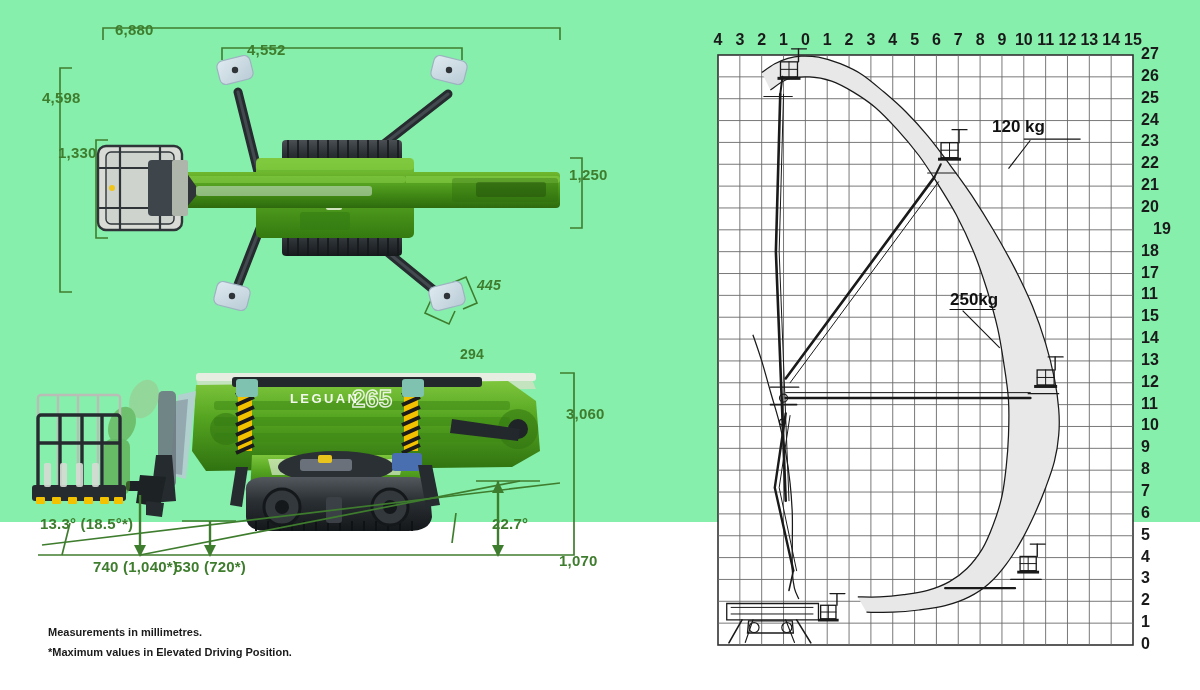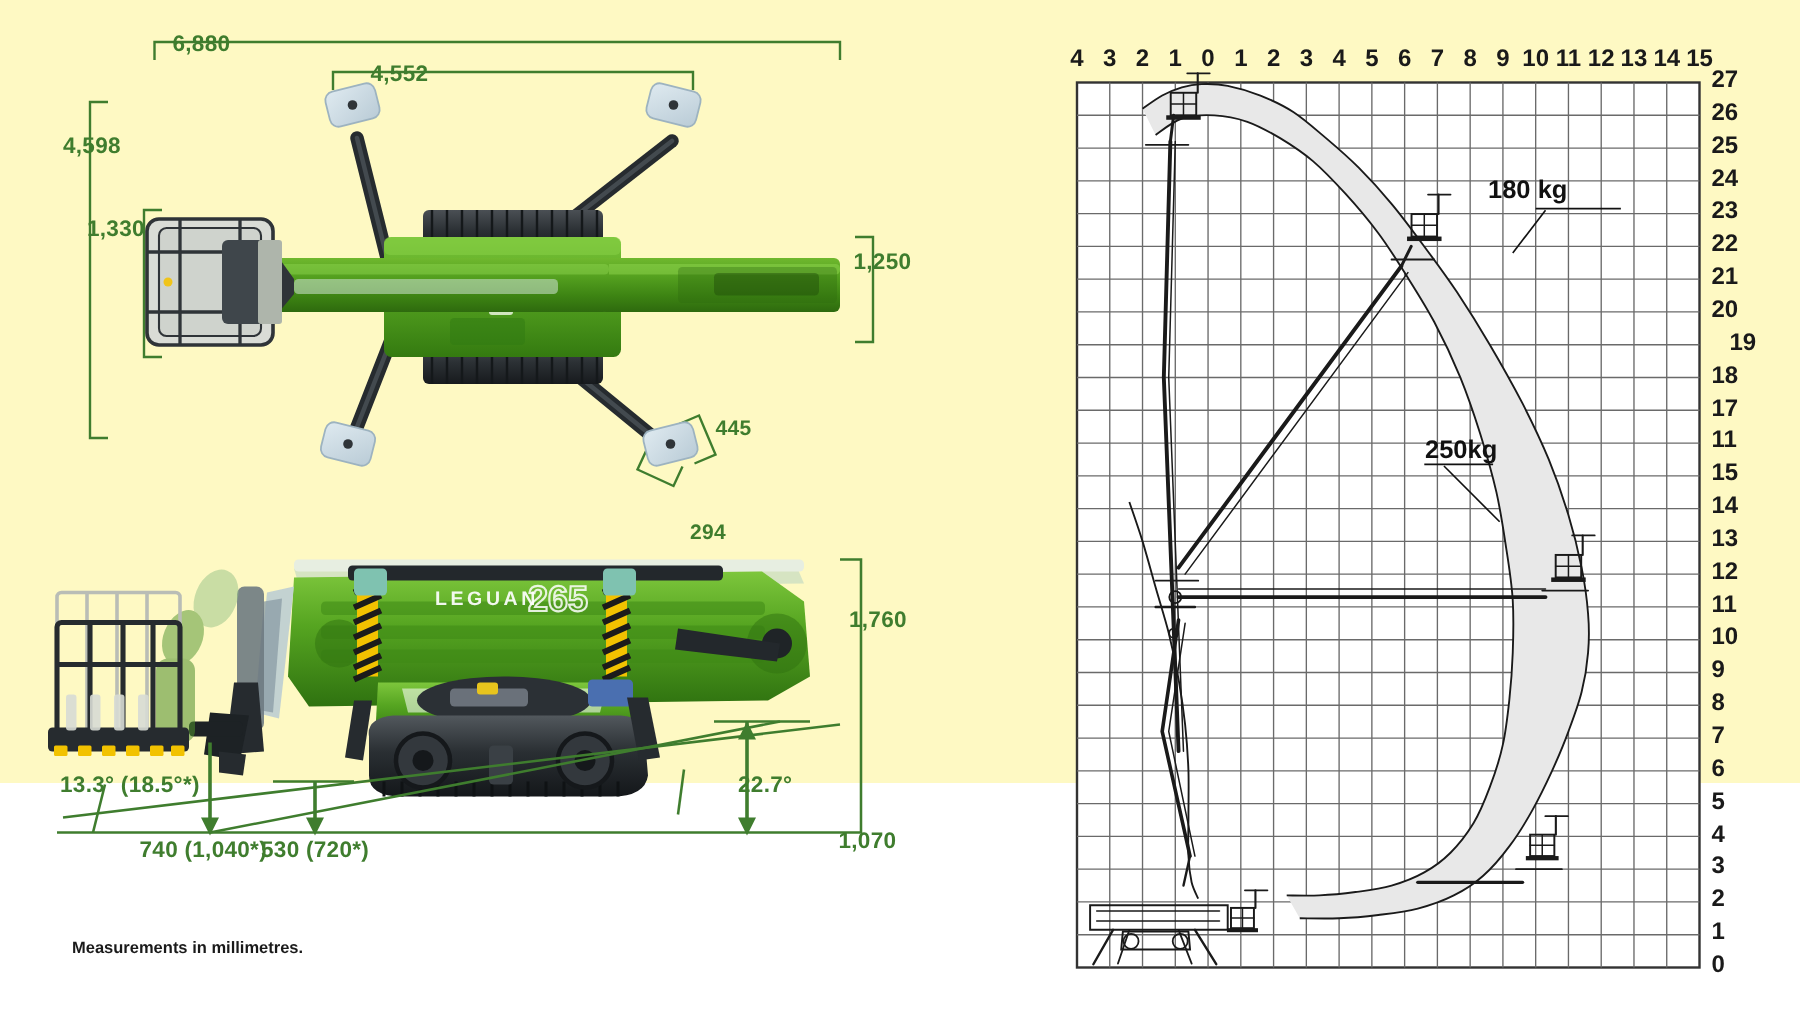--- a/index.html
+++ b/index.html
@@ -3,21 +3,21 @@
 <meta charset="utf-8">
 <title>Leguan 265 Specification Diagram</title>
 <style>
   * { box-sizing: border-box; margin: 0; padding: 0; }
   html, body {
     width: 1200px; height: 690px;
     background: #ffffff;
     font-family: "Liberation Sans", sans-serif;
     overflow: hidden;
   }
-  #root { position: relative; width: 1200px; height: 522px; background: #fef9c3; }
+  #root { position: relative; width: 1200px; height: 522px; background: #86efac; }
 
   
   #left-panel { position: absolute; left: 0; top: 0; width: 660px; height: 690px; }
 
   .dim-label {
     position: absolute;
     color: #3f7d2e;
     font-size: 15px;
     font-weight: 700;
     letter-spacing: .2px;
@@ -169,21 +169,21 @@
           <circle cx="112" cy="188" r="3" fill="#f0c419"></circle>
         </g>
       </g>
     </svg>
 
     <div class="dim-label" style="left:115px; top:21px;">6,880</div>
     <div class="dim-label" style="left:247px; top:41px;">4,552</div>
     <div class="dim-label" style="left:42px;  top:89px;">4,598</div>
     <div class="dim-label" style="left:58px;  top:144px;text-align:right;">1,330</div>
     <div class="dim-label" style="left:569px; top:166px;text-align:center;">1,250</div>
-    <div class="dim-label small" style="left:477px; top:277px;">445</div>
+    <div class="dim-label small" style="left:477px; top:277px;font-style:italic;">445</div>
     <div class="dim-label small" style="left:460px; top:318px;margin-top:28px;">294</div>
 
     <svg width="660" height="260" viewBox="0 0 660 260" style="position:absolute;left:0;top:355px;">
       <defs>
         <linearGradient id="sBody" x1="0" y1="0" x2="0" y2="1">
           <stop offset="0%" stop-color="#7dc63c"></stop>
           <stop offset="40%" stop-color="#56a521"></stop>
           <stop offset="100%" stop-color="#2f7210"></stop>
         </linearGradient>
         <linearGradient id="sBoom" x1="0" y1="0" x2="0" y2="1">
@@ -319,28 +319,29 @@
         <path d="M498,126 L498,200" stroke-width="2.4"></path>
         <path d="M492,34 L498,22 L504,34" fill="#3f7d2e" stroke="none" transform="translate(0,104)"></path>
         <path d="M492,190 L498,202 L504,190" fill="#3f7d2e" stroke="none"></path>
         <path d="M476,126 L540,126"></path>
 
         <path d="M70,168 L62,200"></path>
         <path d="M456,158 L452,188"></path>
       </g>
     </svg>
 
-    <div class="dim-label" style="left:566px; top:405px;">1,760</div>
+    <div class="dim-label" style="left:566px; top:405px;">3,060</div>
     <div class="dim-label" style="left:527px; top:552px;margin-left:32px;">1,070</div>
     <div class="dim-label" style="left:40px;  top:515px;">13.3° (18.5°*)</div>
     <div class="dim-label" style="left:492px; top:515px;">22.7°</div>
     <div class="dim-label" style="left:93px;  top:558px;">740 (1,040*)</div>
     <div class="dim-label" style="left:174px; top:558px;">530 (720*)</div>
 
     <div class="foot-note" style="left:48px; top:626px;">Measurements in millimetres.</div>
+    <div class="foot-note" style="left:48px; top:646px;">*Maximum values in Elevated Driving Position.</div>
   </div>
 
   <div id="chart-panel">
 
     <div id="x-axis">
         <div class="axis-num" style="left: 48px; top: 31px; width: 20px;">4</div>
         <div class="axis-num" style="left: 69.8421px; top: 31px; width: 20px;">3</div>
         <div class="axis-num" style="left: 91.6842px; top: 31px; width: 20px;">2</div>
         <div class="axis-num" style="left: 113.526px; top: 31px; width: 20px;">1</div>
         <div class="axis-num" style="left: 135.368px; top: 31px; width: 20px;">0</div>
@@ -512,16 +513,16 @@
           <path d="M125.71052631578948,619.8703703703704 L134.44736842105263,642.3777777777777" fill="none" stroke="#1a1a1a" stroke-width="1.2" stroke-linecap="round"></path>
           <rect x="160.65263157894736" y="605.2777777777778" width="15.3" height="13.5" fill="none" stroke="#1a1a1a" stroke-width="1.3"></rect>
           <path d="M160.65263157894736,612.0277777777778 L175.95263157894738,612.0277777777778" fill="none" stroke="#1a1a1a" stroke-width="1" stroke-linecap="round"></path>
           <path d="M168.30263157894737,605.2777777777778 L168.30263157894737,618.7777777777778" fill="none" stroke="#1a1a1a" stroke-width="1" stroke-linecap="round"></path>
           <rect x="157.95263157894738" y="618.7777777777778" width="20.700000000000003" height="2.7" fill="#1a1a1a"></rect>
           <path d="M176.95263157894738,593.5777777777778 L176.95263157894738,605.2777777777778" fill="none" stroke="#1a1a1a" stroke-width="1.4" stroke-linecap="round"></path>
           <path d="M169.95263157894738,593.5777777777778 L184.95263157894738,593.5777777777778" fill="none" stroke="#1a1a1a" stroke-width="1.2" stroke-linecap="round"></path>
         </g>
     </svg>
 
-    <div class="load-label" style="left:332px; top:117px;">180 kg</div>
+    <div class="load-label" style="left:332px; top:117px;">120 kg</div>
     <div class="load-label" style="left:290px; top:290px;">250kg</div>
   </div>
 </div>
 
 </body></html>

